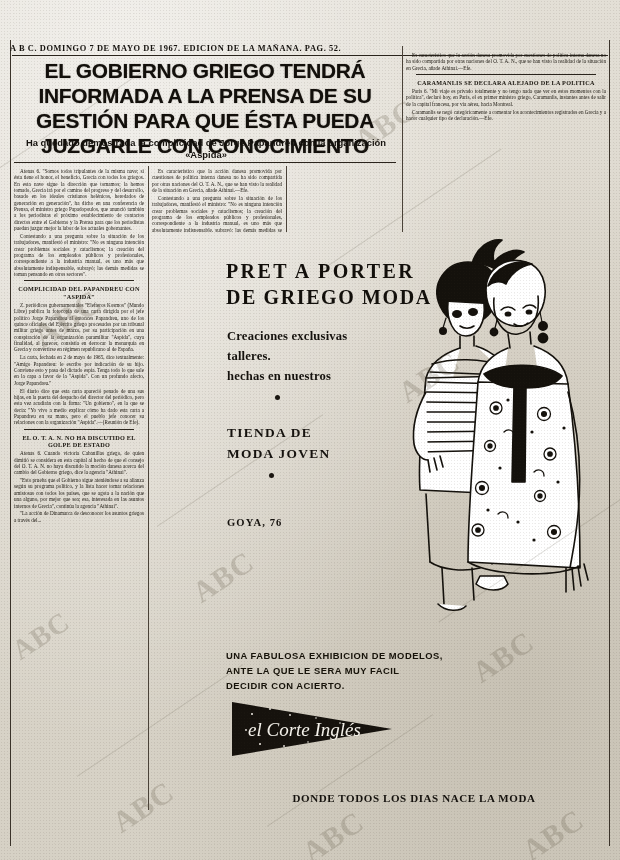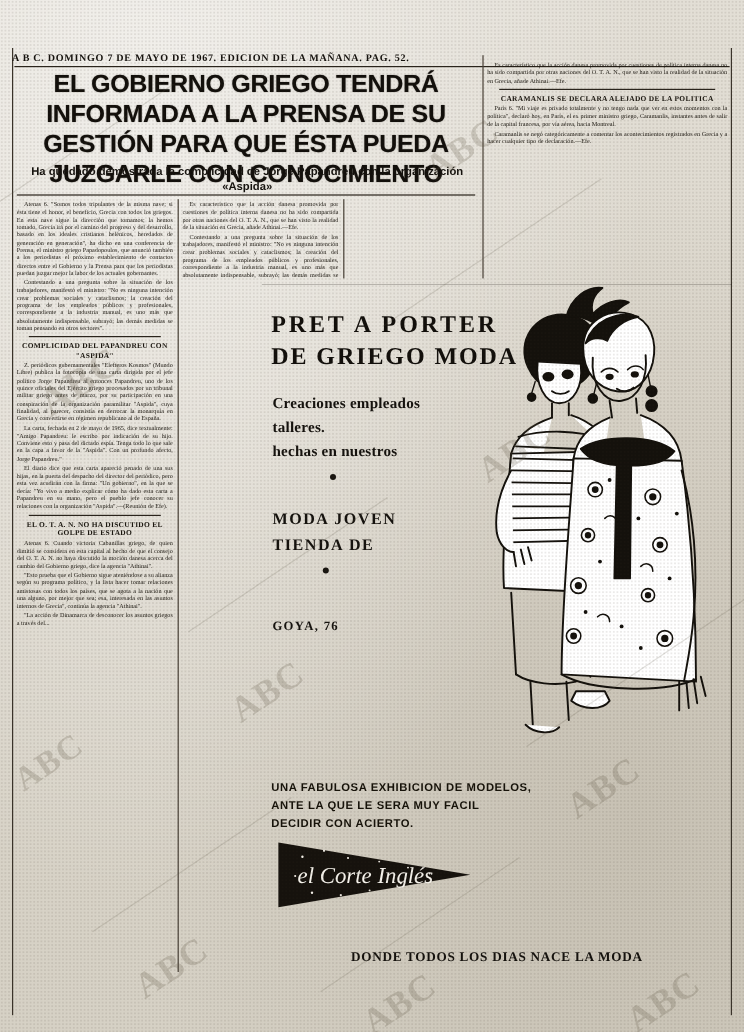--- a/index.html
+++ b/index.html
@@ -178,29 +178,29 @@
     <p>Caramanlis se negó categóricamente a comentar los acontecimientos registrados en Grecia y a hacer cualquier tipo de declaración.—Efe.</p>
   </div>
 
   <div id="ad">
     <div id="adzig"></div>
 
     <div class="adline" id="ad-t1">PRET A PORTER</div>
     <div class="adline" id="ad-t2">DE GRIEGO MODA</div>
 
     <div id="ad-body">
-      <div>Creaciones empleados</div>
+      <div>Creaciones exclusivas</div>
       <div>talleres.</div>
       <div>hechas en nuestros</div>
       <div class="dot"></div>
     </div>
 
     <div id="ad-shop">
+      <div>TIENDA  DE</div>
       <div>MODA  JOVEN</div>
-      <div>TIENDA  DE</div>
       <div class="dot" style="margin-left:42px;"></div>
     </div>
 
     <div id="ad-addr">
       <div>GOYA, 76</div>
     </div>
 
     <svg id="models" viewBox="0 0 250 448">
       <g fill="none" stroke="#14110c" stroke-width="1.6" stroke-linecap="round" stroke-linejoin="round">
 

